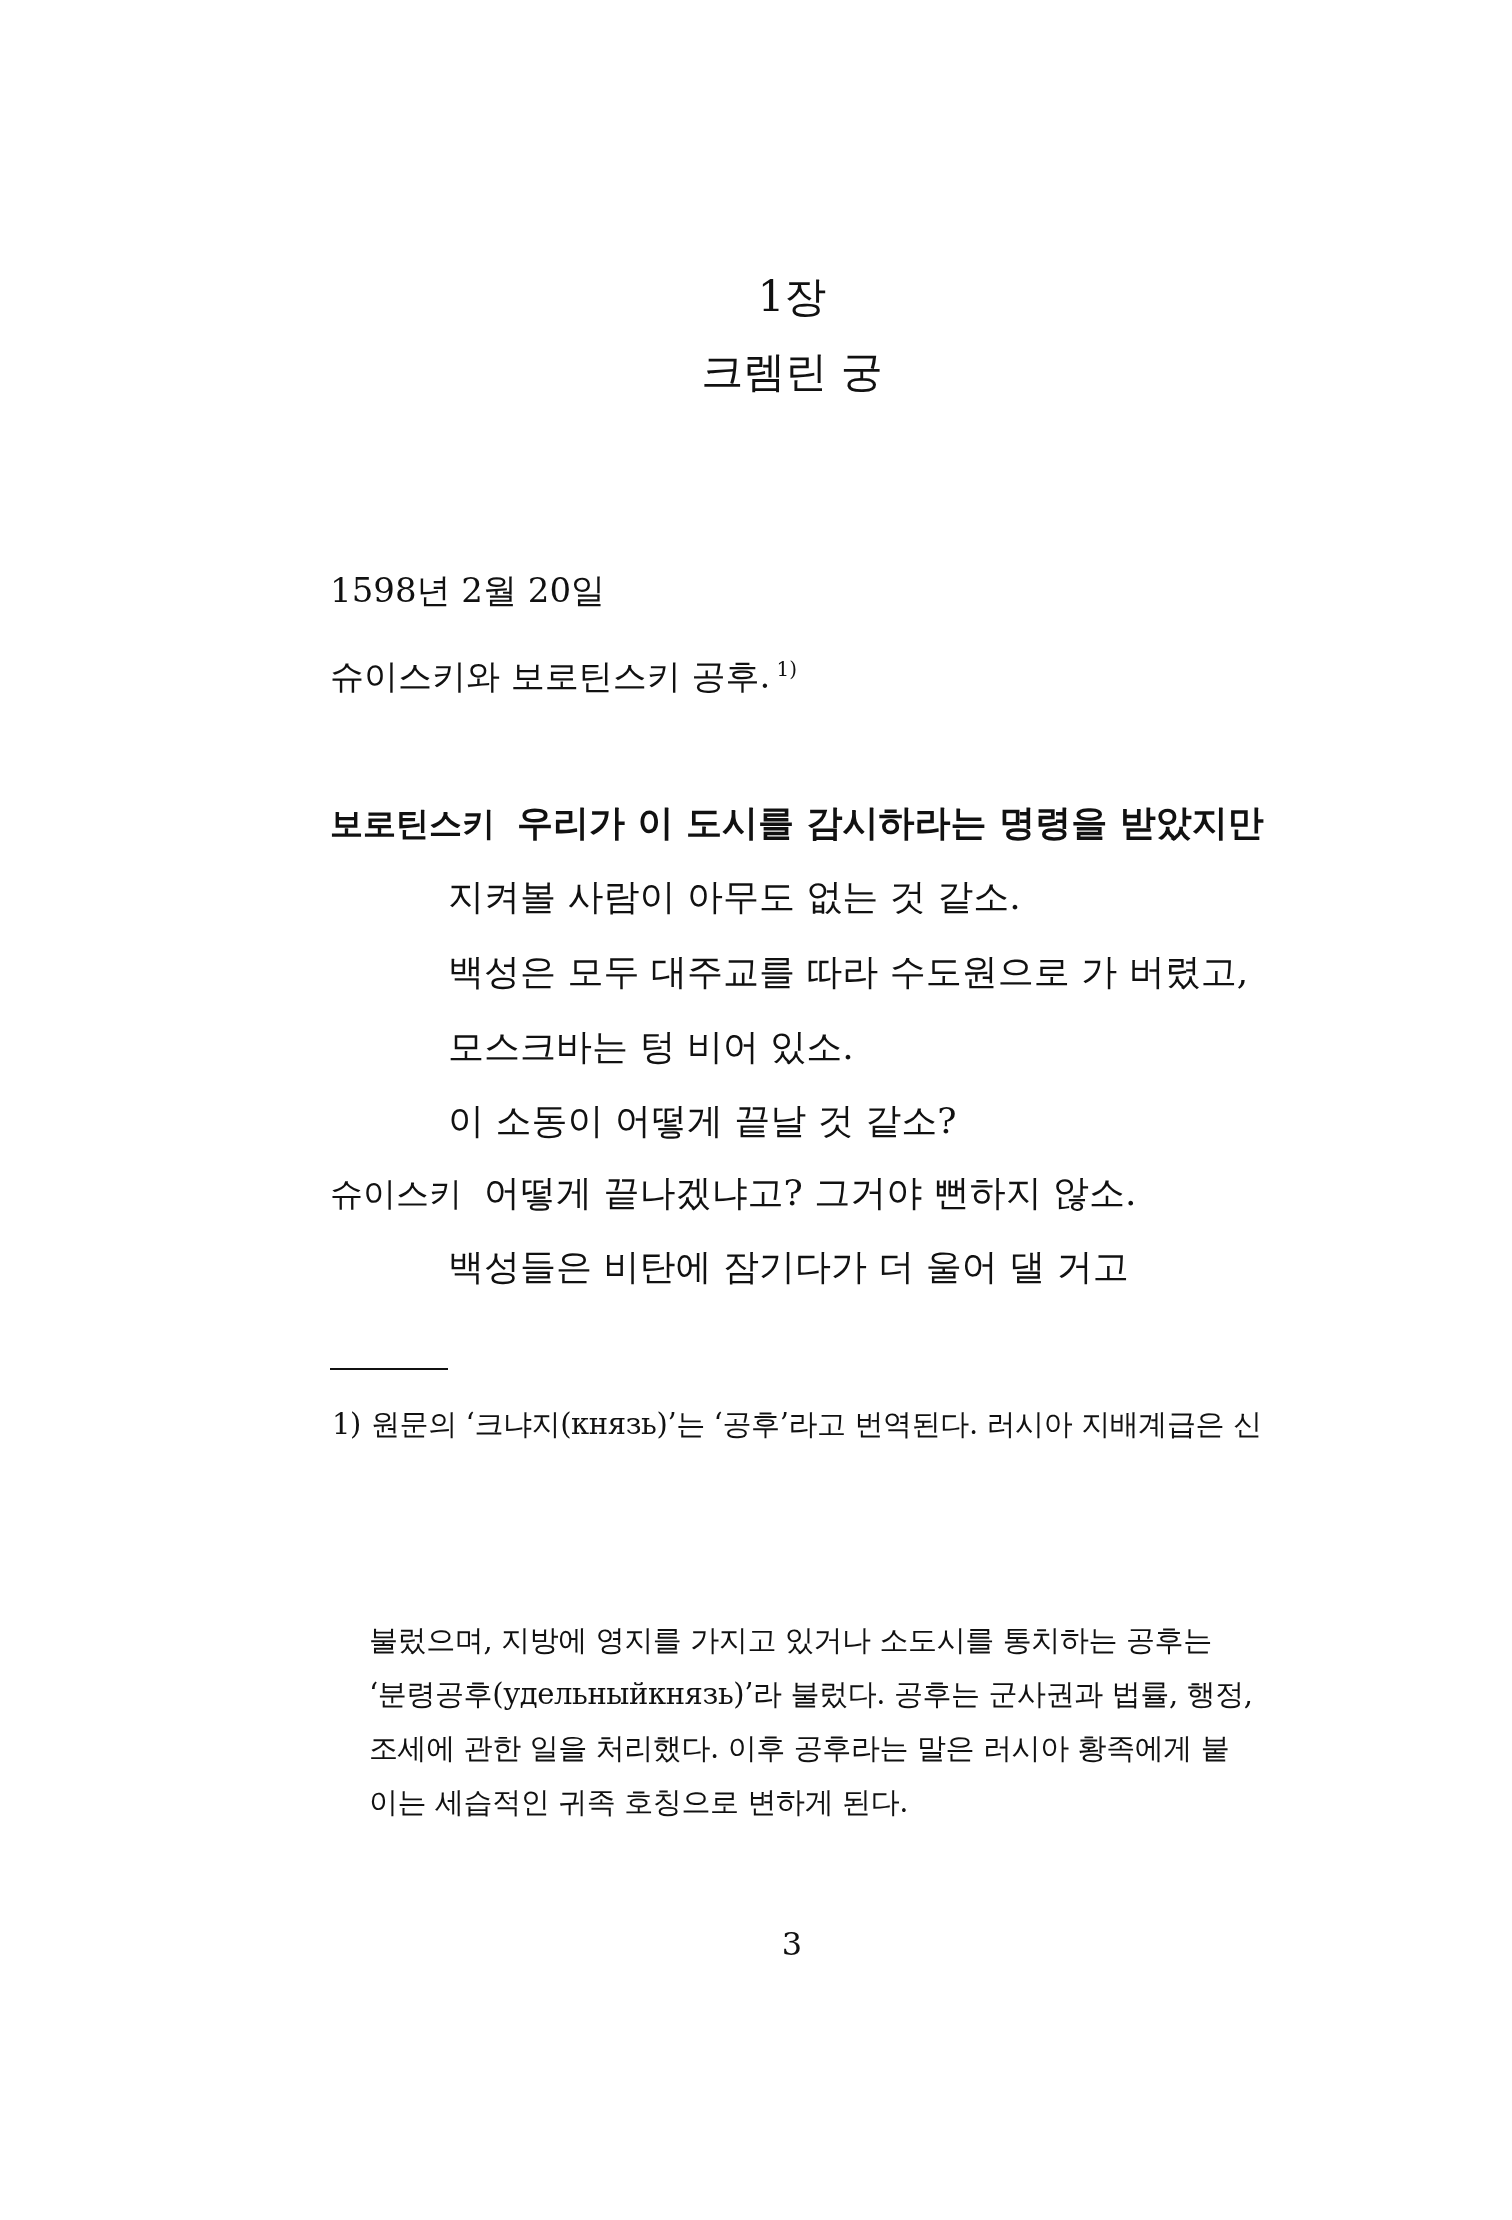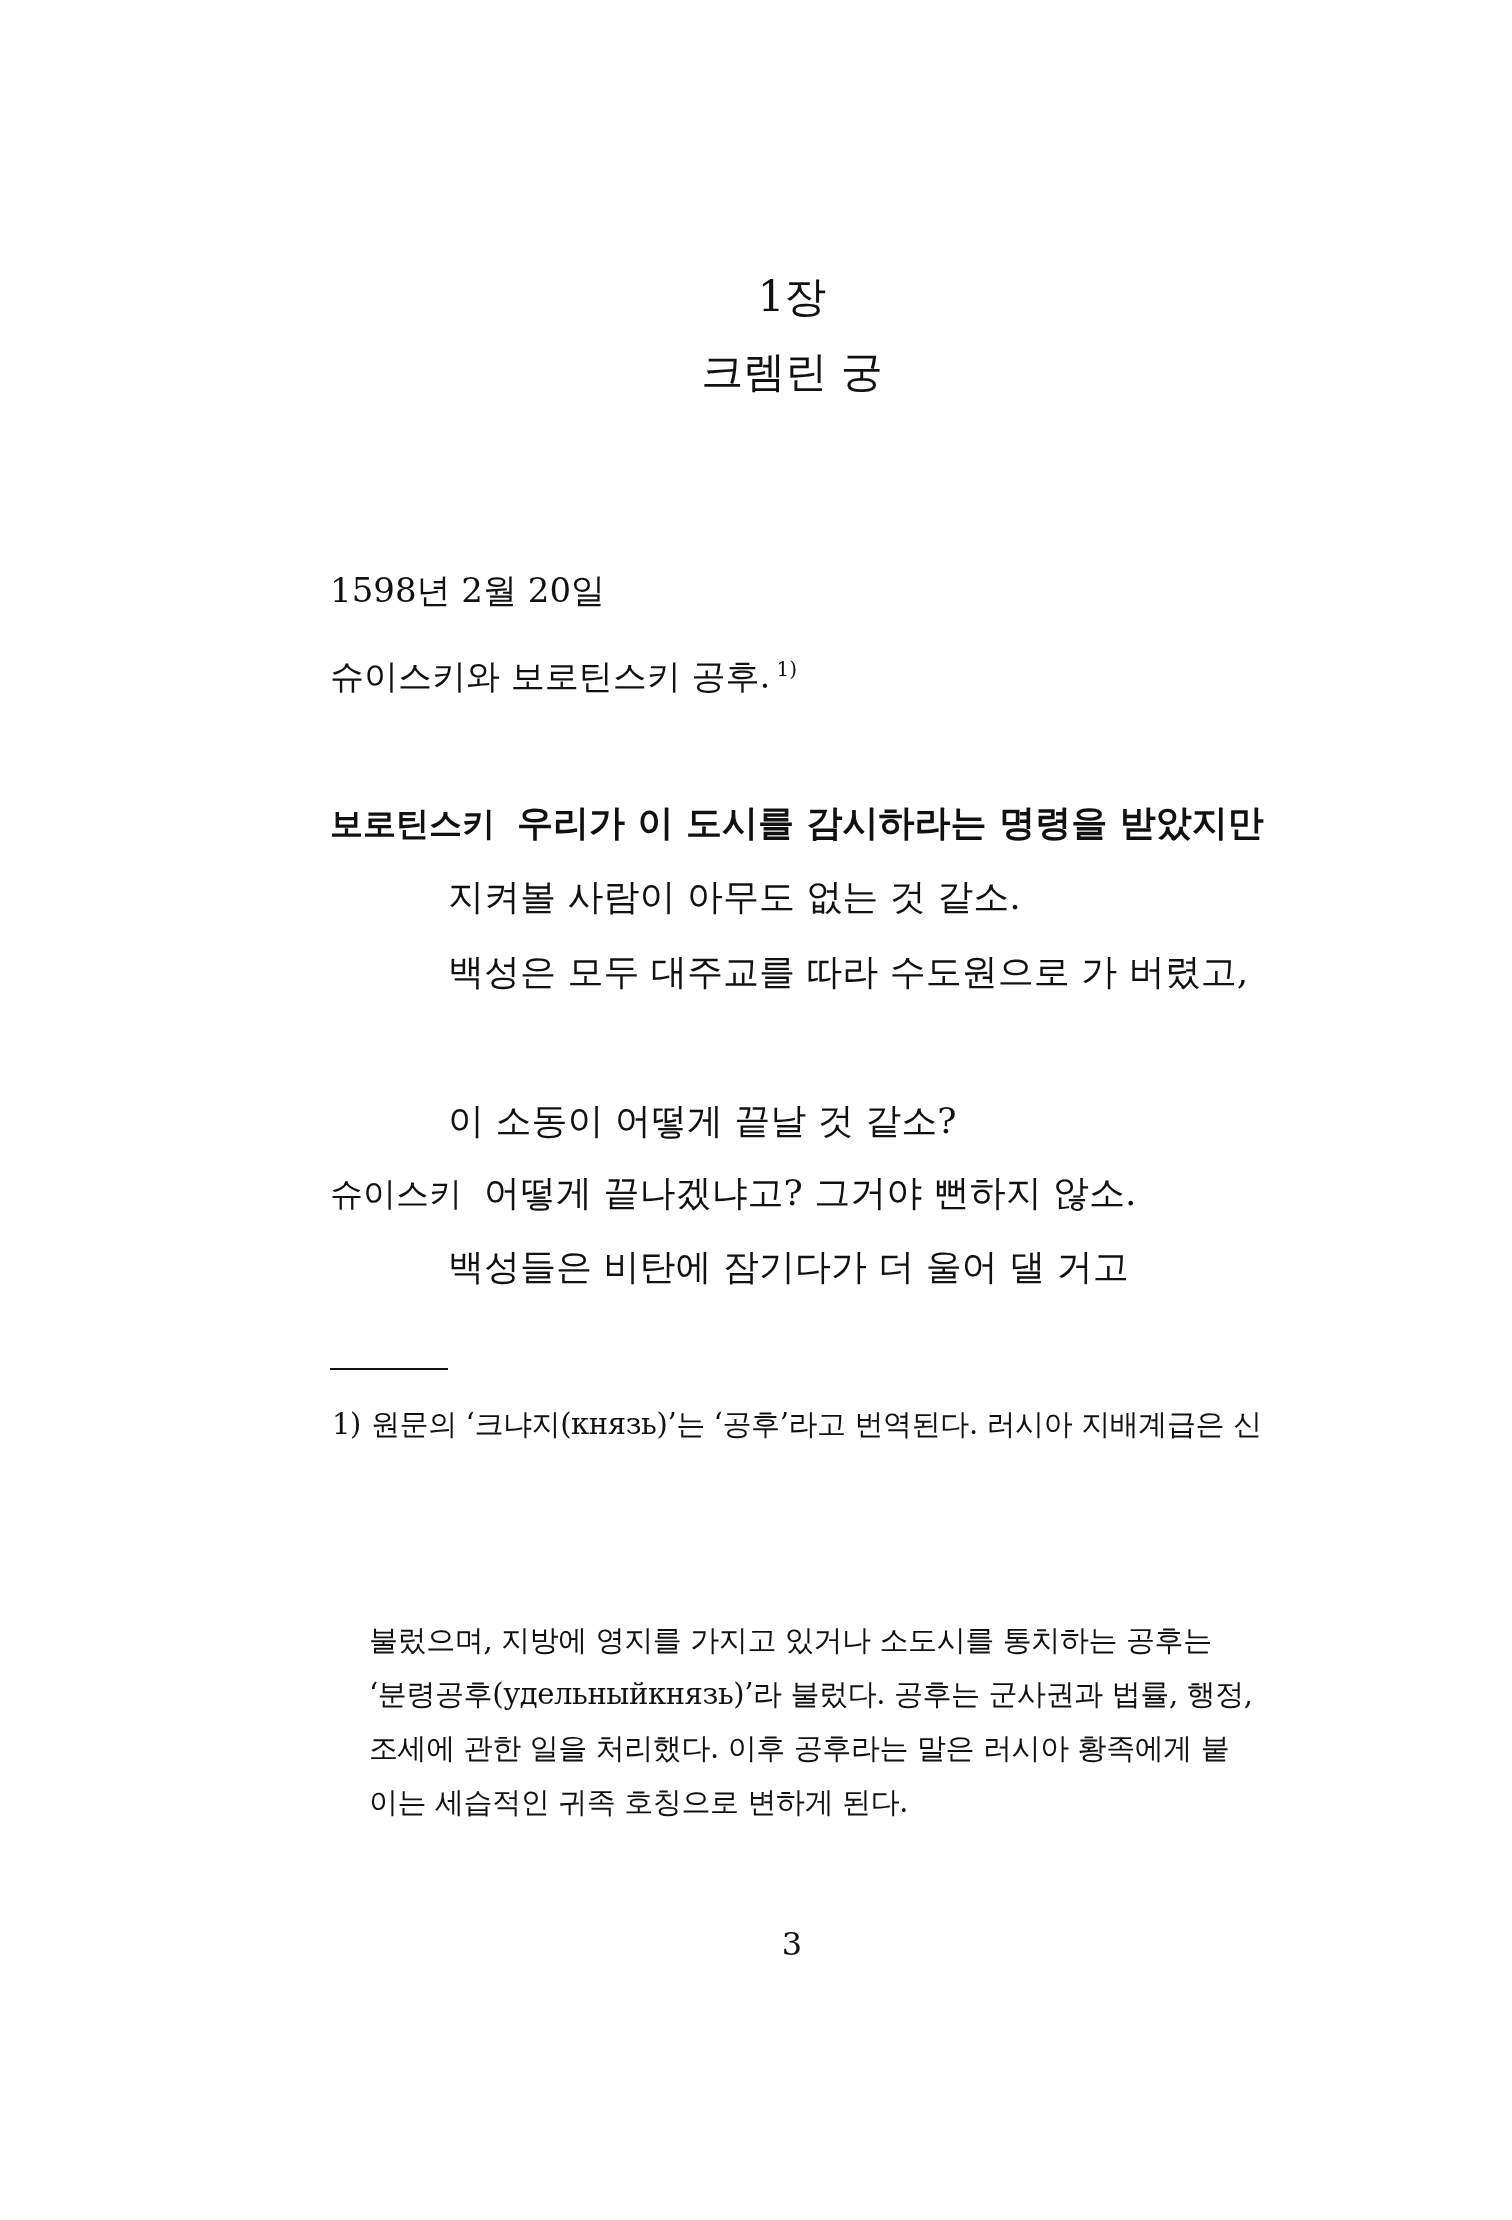--- a/index.html
+++ b/index.html
@@ -99,20 +99,21 @@
   <div class="abs scene-line scene-date">1598년 2월 20일</div>
   <div class="abs scene-line scene-chars">
     <span>슈이스키와 보로틴스키 공후.</span><span class="fnref">1)</span>
   </div>
 
   <div class="abs dlg speaker-line" style="top:784px;font-weight:bold;">
     <span class="speaker">보로틴스키</span><span>우리가 이 도시를 감시하라는 명령을 받았지만</span>
   </div>
   <div class="abs dlg cont-line" style="top:859px;">지켜볼 사람이 아무도 없는 것 같소.</div>
   <div class="abs dlg cont-line" style="top:934px;">백성은 모두 대주교를 따라 수도원으로 가 버렸고,</div>
+  <div class="abs dlg cont-line" style="top:1009px;">모스크바는 텅 비어 있소.</div>
   <div class="abs dlg speaker-line" style="top:1155px;">
     <span class="speaker">슈이스키</span><span>어떻게 끝나겠냐고? 그거야 뻔하지 않소.</span>
   </div>
 
   <div class="abs dlg cont-line" style="top:1083px;">이 소동이 어떻게 끝날 것 같소?</div>
   <div class="abs dlg cont-line" style="top:1229px;">백성들은 비탄에 잠기다가 더 울어 댈 거고</div>
 
   <div class="fn-rule"></div>
 
   <div class="abs fn-line fn-first" style="top:1392px;">

